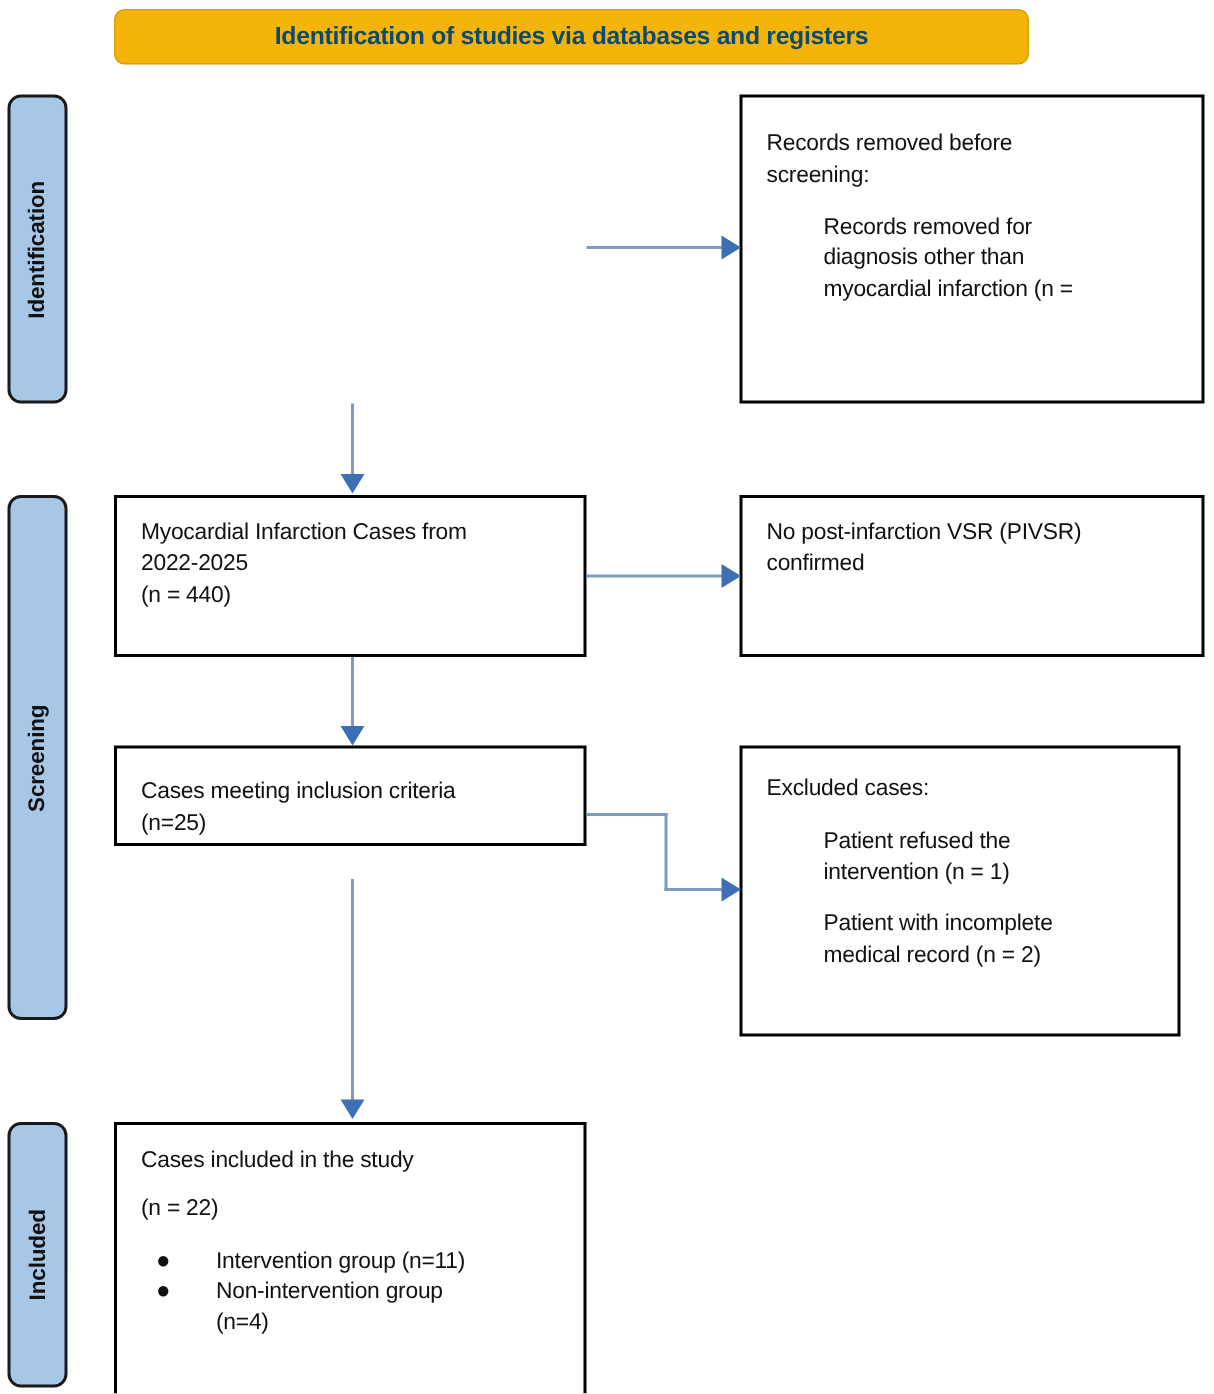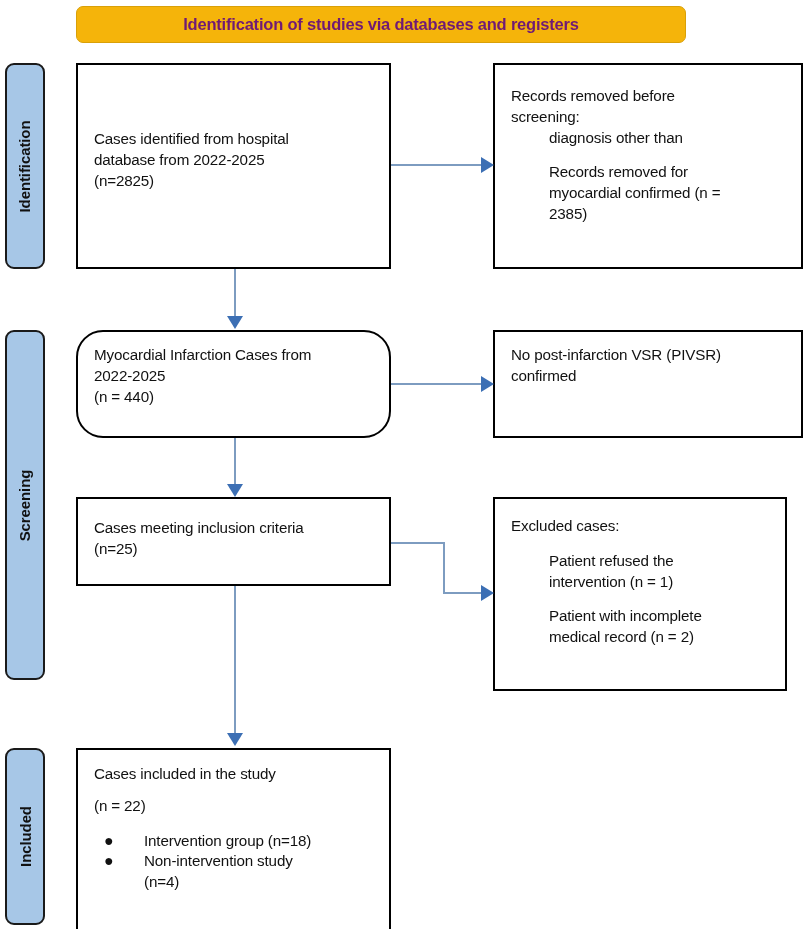--- a/index.html
+++ b/index.html
@@ -27,21 +27,21 @@
     border: 1.5px solid #D9A008;
     border-radius: 7px;
     display: flex;
     align-items: center;
     justify-content: center;
     box-sizing: border-box;
   }
   .banner-text {
     font-size: 16.5px;
     font-weight: bold;
-    color: #701a75;
+    color: #0c4a6e;
     letter-spacing: -0.2px;
     white-space: nowrap;
   }
 
   
   .stage {
     position: absolute;
     left: 5px;
     width: 40px;
     background: #A7C7E7;
@@ -145,67 +145,59 @@
   <div class="stage" style="top:63px; height:206px;">
     <span class="stage-label">Identification</span>
   </div>
   <div class="stage" style="top:330px; height:350px;">
     <span class="stage-label">Screening</span>
   </div>
   <div class="stage" style="top:748px; height:177px;">
     <span class="stage-label">Included</span>
   </div>
 
-  <div class="box" style="left:76px; top:63px; width:315px; height:206px;">
-    <div class="box-inner" style="top:64px;">
-      <div class="line">Cases identified from hospital</div>
-      <div class="line">database from 2022-2025</div>
-      <div class="line">(n=2825)</div>
-    </div>
-  </div>
 
   <div class="box" style="left:493px; top:63px; width:310px; height:206px;">
     <div class="box-inner" style="top:21px;">
       <div class="line"><span>Records removed </span><span class="ital">before</span></div>
       <div class="line"><span class="ital">screening</span><span>:</span></div>
+      <div class="line indent gap-top">Records removed for</div>
       <div class="line indent">diagnosis other than</div>
-      <div class="line indent gap-top">Records removed for</div>
-      <div class="line indent">myocardial confirmed (n =</div>
-      <div class="line indent">2385)</div>
+      <div class="line indent">myocardial infarction (n =</div>
     </div>
   </div>
 
   <div class="conn conn-h" style="left:391px; top:164px; width:92px;"></div>
   <div class="arrowhead arrow-right" style="left:481px; top:157px;"></div>
 
   <div class="conn conn-v" style="left:234px; top:269px; height:48px;"></div>
   <div class="arrowhead arrow-down" style="left:227px; top:316px;"></div>
 
-  <div class="box" style="left:76px; top:330px; width:315px; height:108px;border-radius:27px;">
+  <div class="box" style="left:76px; top:330px; width:315px; height:108px;">
     <div class="box-inner" style="top:13px;">
       <div class="line">Myocardial Infarction Cases from</div>
       <div class="line">2022-2025</div>
       <div class="line">(n = 440)</div>
     </div>
   </div>
 
   <div class="box" style="left:493px; top:330px; width:310px; height:108px;padding-left:13px;">
     <div class="box-inner" style="top:13px;">
       <div class="line">No post-infarction VSR (PIVSR)</div>
       <div class="line">confirmed</div>
     </div>
   </div>
 
   <div class="conn conn-h" style="left:391px; top:383px; width:92px;"></div>
   <div class="arrowhead arrow-right" style="left:481px; top:376px;"></div>
 
   <div class="conn conn-v" style="left:234px; top:438px; height:47px;"></div>
   <div class="arrowhead arrow-down" style="left:227px; top:484px;"></div>
 
-  <div class="box" style="left:76px; top:497px; width:315px; height:89px;">
+  <div class="box" style="left:76px; top:497px; width:315px; height:67px;">
     <div class="box-inner" style="top:19px;">
       <div class="line">Cases meeting inclusion criteria</div>
       <div class="line">(n=25)</div>
     </div>
   </div>
 
   <div class="box" style="left:493px; top:497px; width:294px; height:194px;">
     <div class="box-inner" style="top:17px;">
       <div class="line">Excluded cases:</div>
       <div class="line indent gap-top">Patient refused the</div>
@@ -223,26 +215,26 @@
   <div class="conn conn-v" style="left:234px; top:586px; height:148px;"></div>
   <div class="arrowhead arrow-down" style="left:227px; top:733px;"></div>
 
   <div class="box" style="left:76px; top:748px; width:315px; height:189px;">
     <div class="box-inner" style="top:14px;">
       <div class="line">Cases included in the study</div>
       <div class="line gap-top-sm">(n = 22)</div>
       <div class="bullets">
         <div class="bullet-row">
           <span class="bullet-dot">●</span>
-          <span class="bullet-txt">Intervention group (n=18)</span>
+          <span class="bullet-txt">Intervention group (n=11)</span>
         </div>
         <div class="bullet-row">
           <span class="bullet-dot">●</span>
           <span class="bullet-txt">
-            <span>Non-intervention  study</span><br>
+            <span>Non-intervention  group</span><br>
             <span>(n=4)</span>
           </span>
         </div>
       </div>
     </div>
   </div>
 
 </div>
 
 </body></html>

